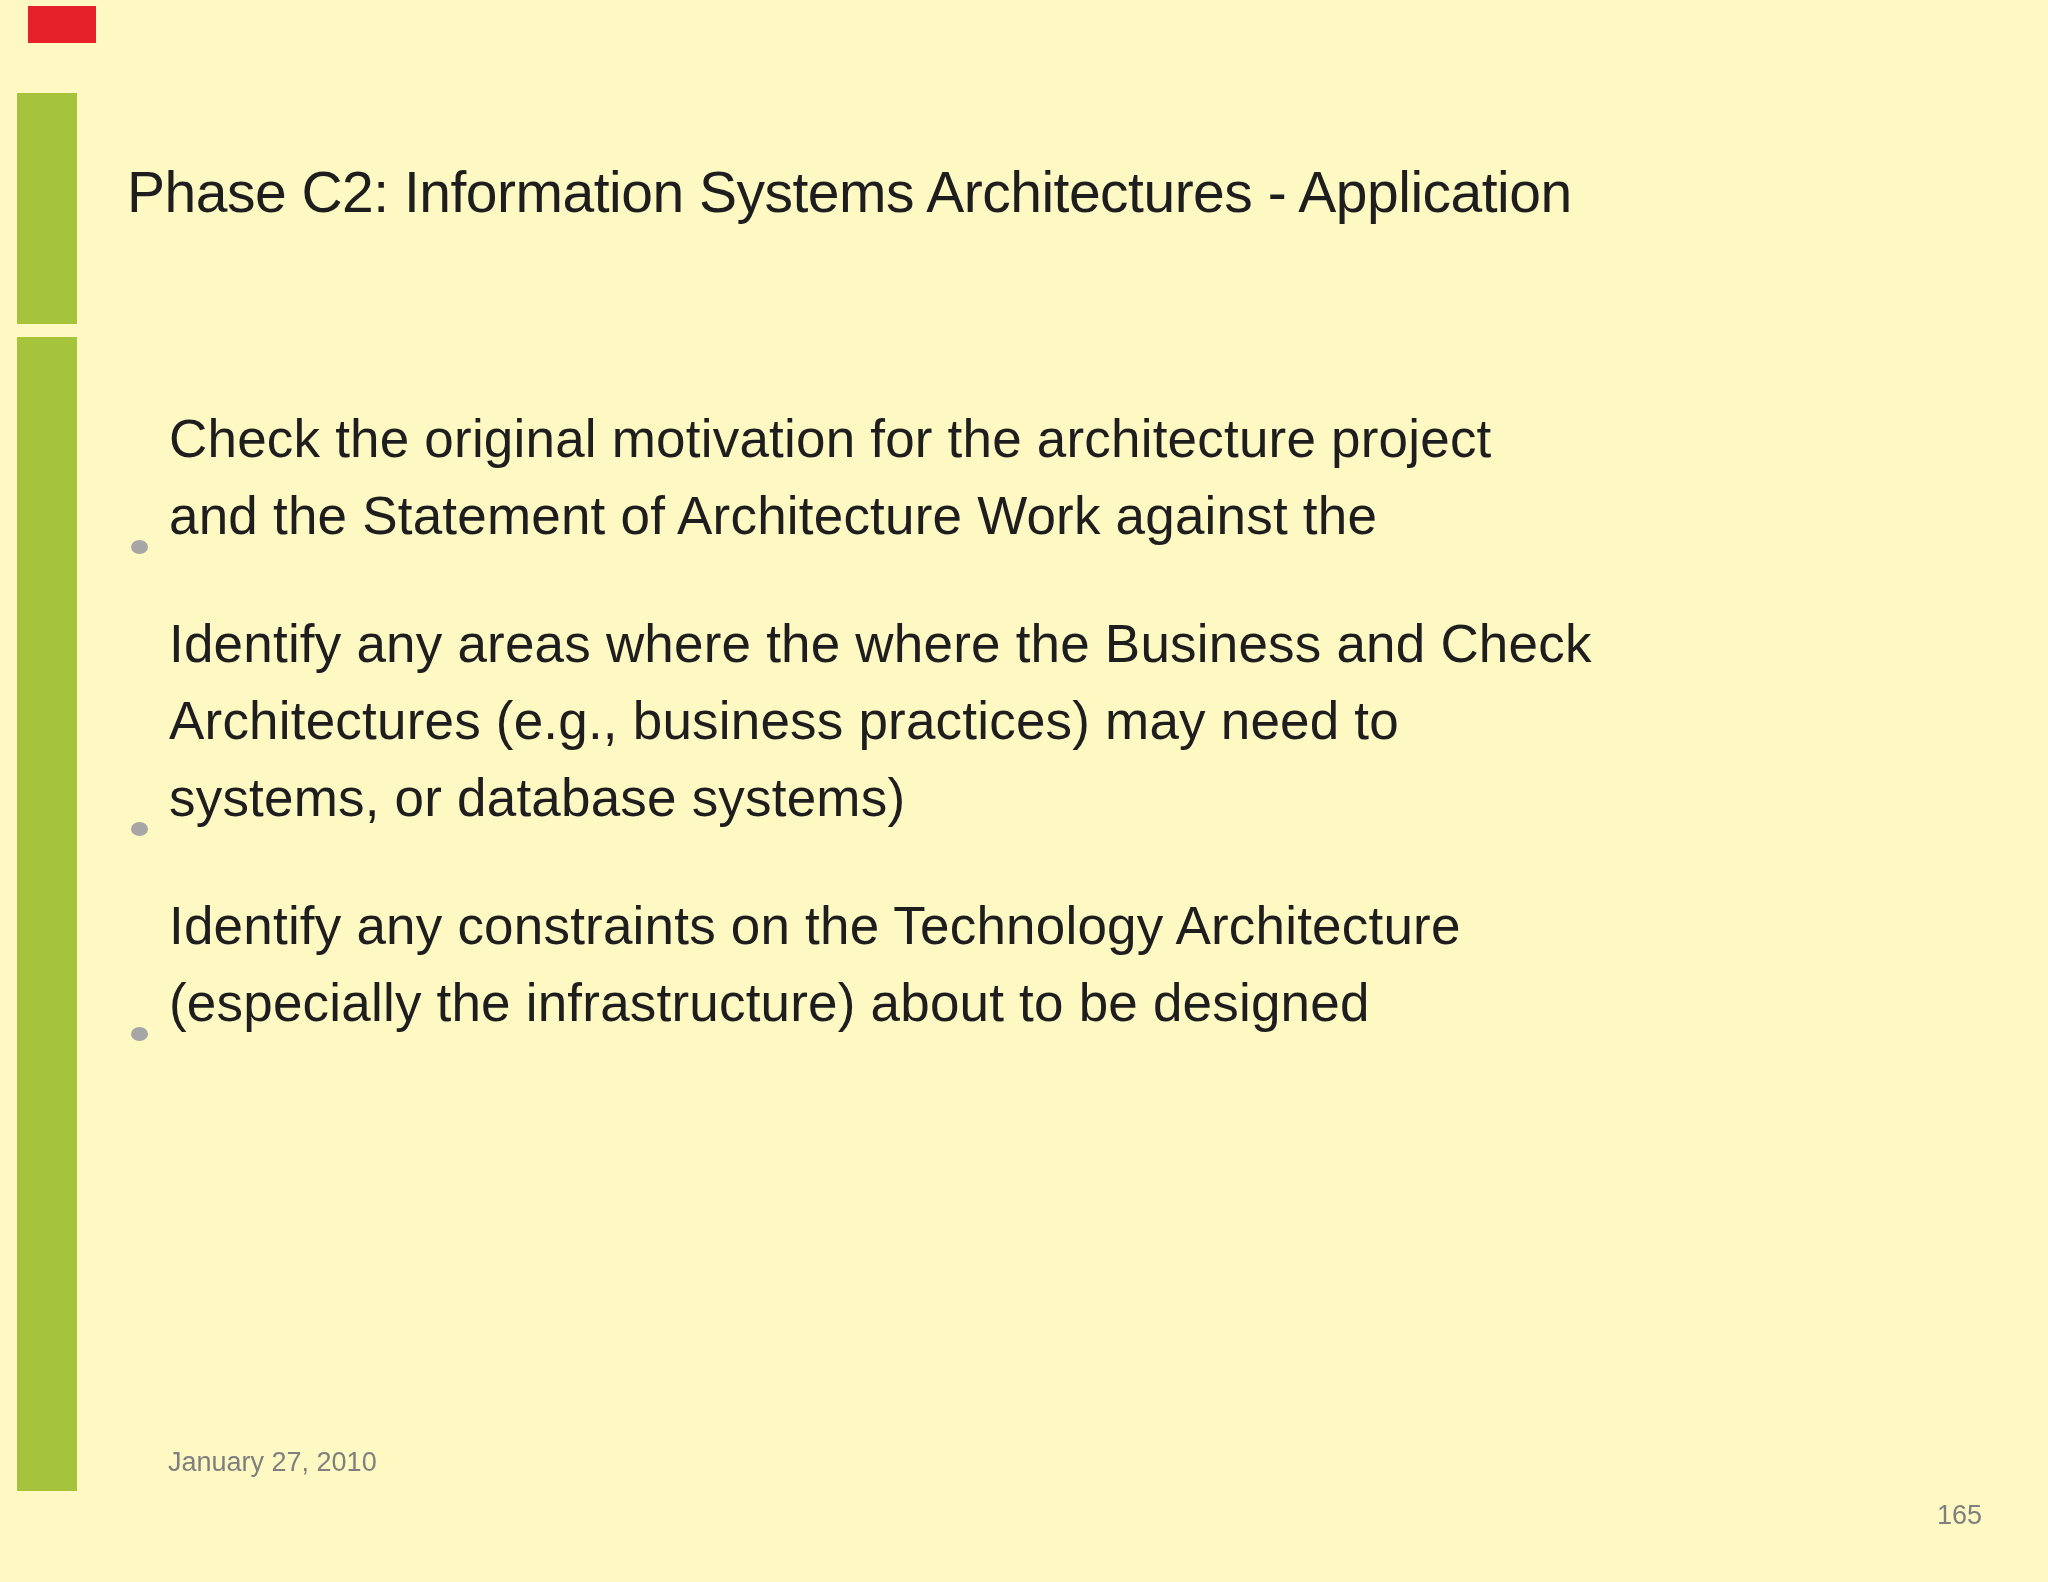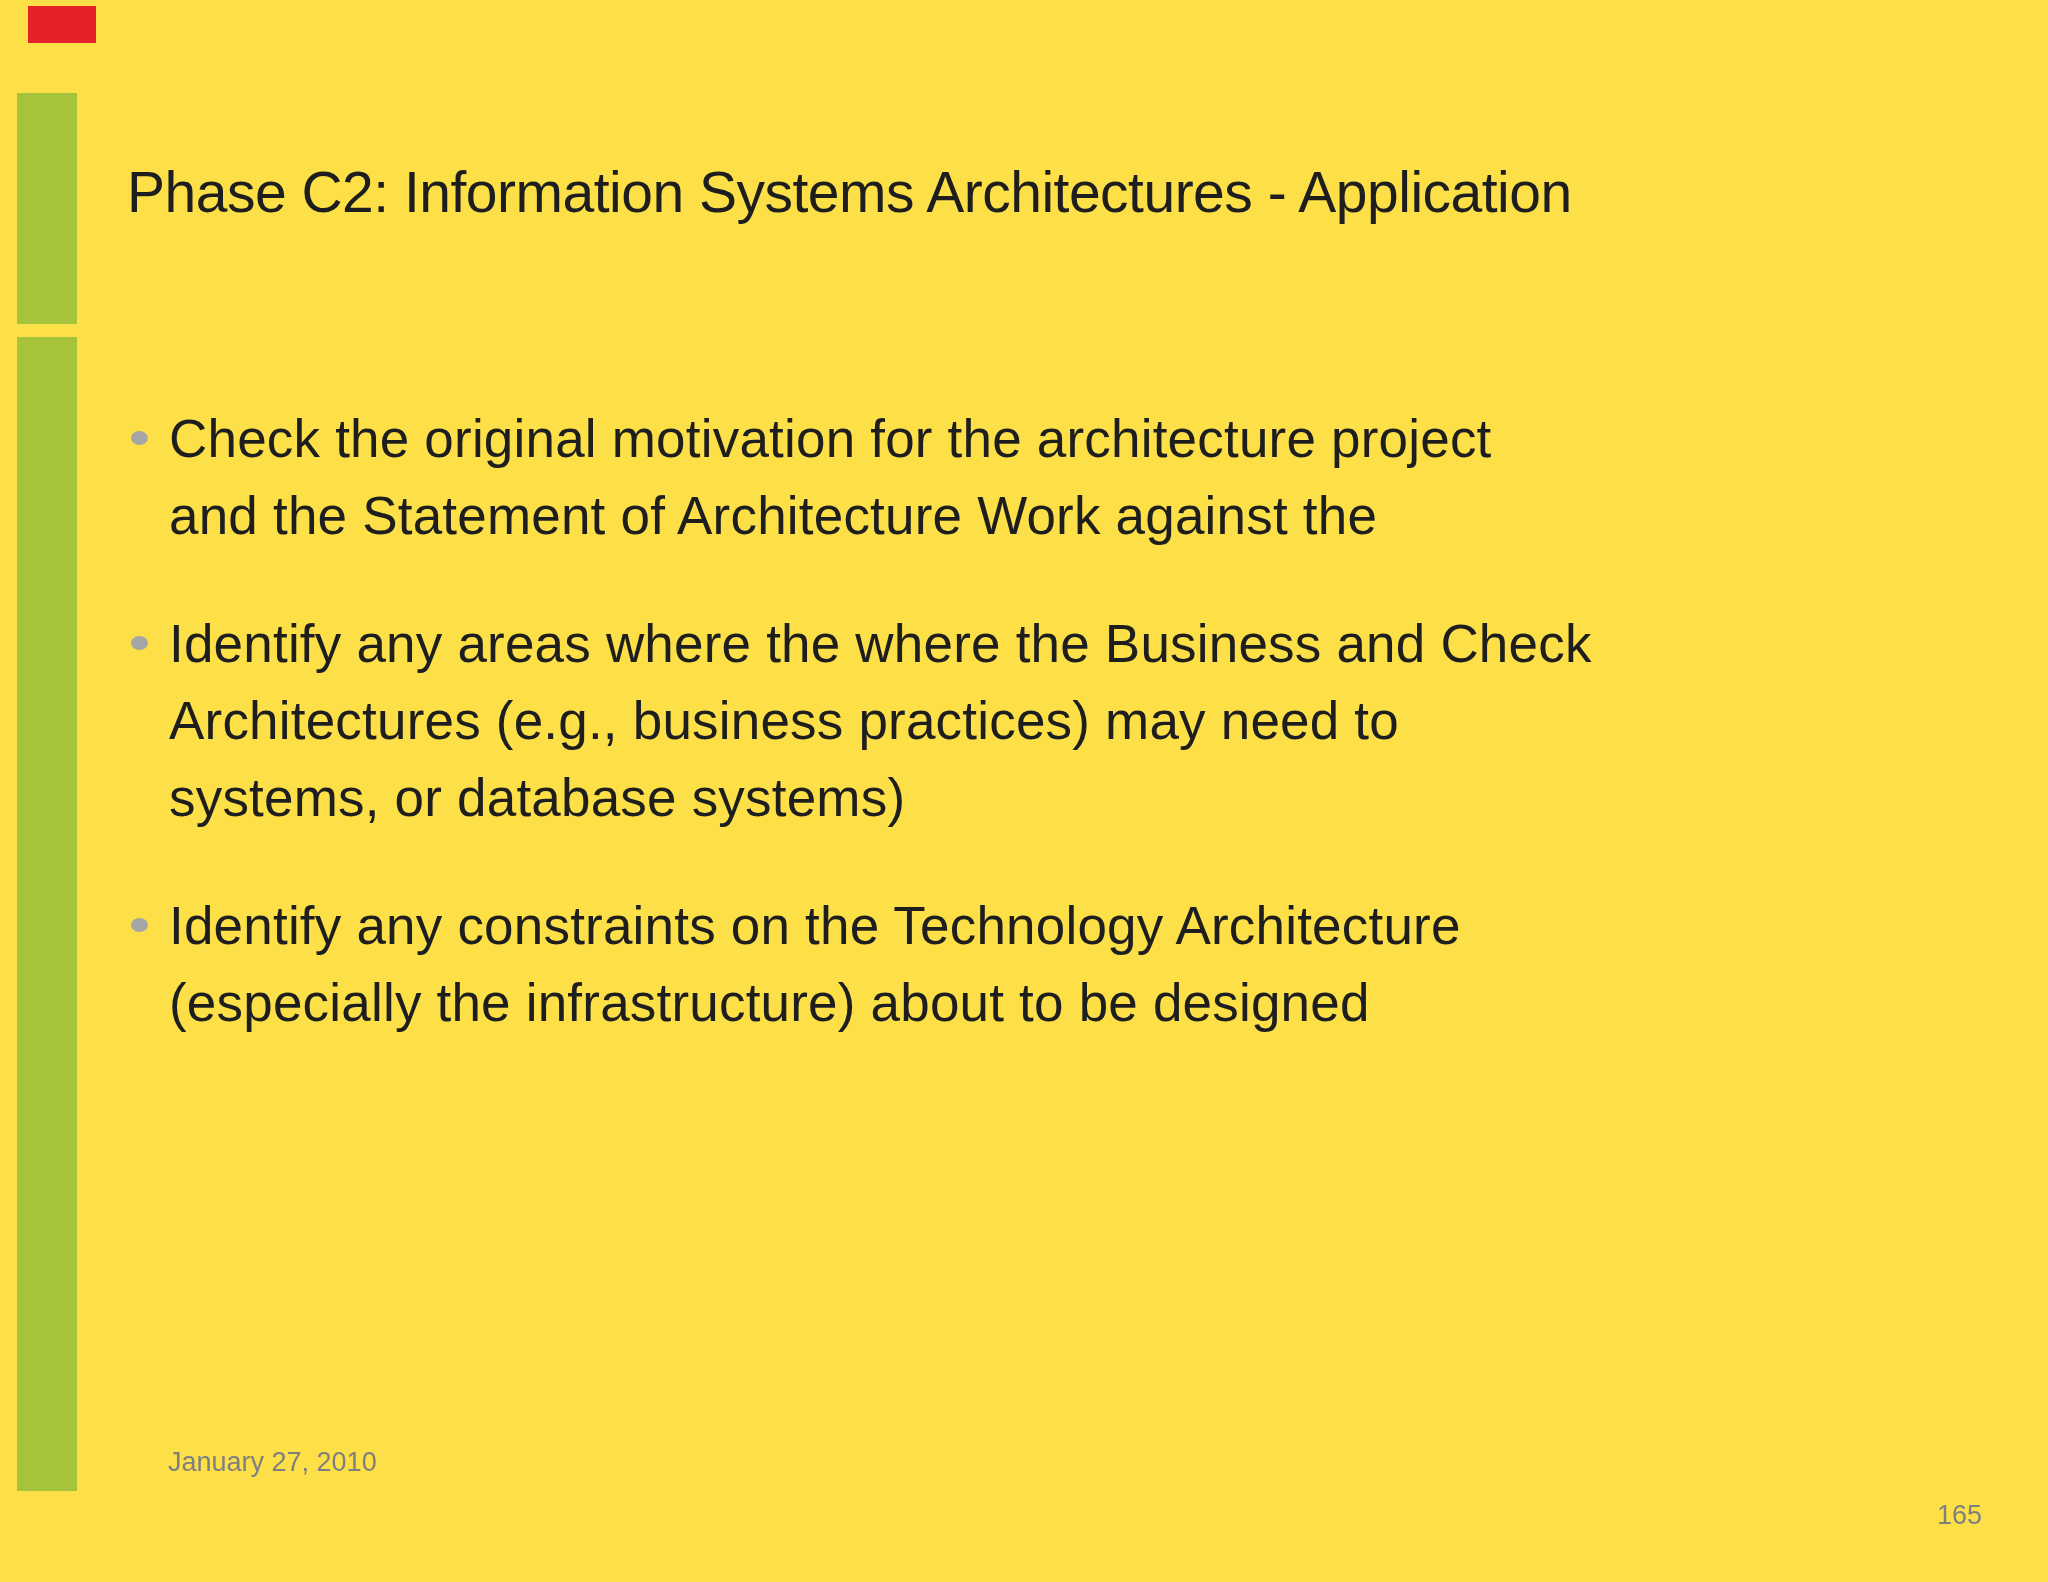--- a/index.html
+++ b/index.html
@@ -8,21 +8,21 @@
     --text:#1e1e1e;
     --muted:#7f7f7f;
     --dot:#a6a6a6;
   }
   *{margin:0;padding:0;box-sizing:border-box;}
   html,body{background:#ffffff;}
   .slide{
     position:relative;
     width:2048px;
     height:1582px;
-    background:#fde047;
+    background:#fef9c3;
     overflow:hidden;
     font-family:"Liberation Sans", sans-serif;
     color:var(--text);
   }
   .red-marker{
     position:absolute;
     left:28px; top:6px;
     width:68px; height:37px;
     background:var(--red);
   }
@@ -45,21 +45,21 @@
     color:var(--text);
   }
   .title .title-line{ white-space:nowrap; }
   .body{
     position:absolute;
     left:131px; top:400px;
     width:1840px;
   }
   .bullet{
     display:flex;
-    align-items:flex-start;
+    align-items:flex-end;
     margin-bottom:51px;
   }
   .dot{
     flex:0 0 auto;
     width:17px; height:14px;
     margin-top:31px;
     margin-right:21px;
     border-radius:50%;
     background:var(--dot);
   }

